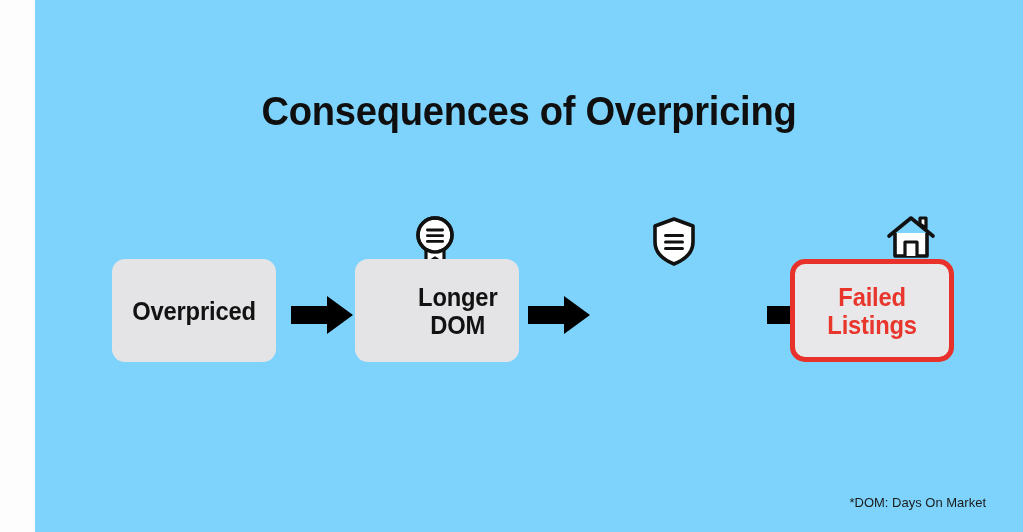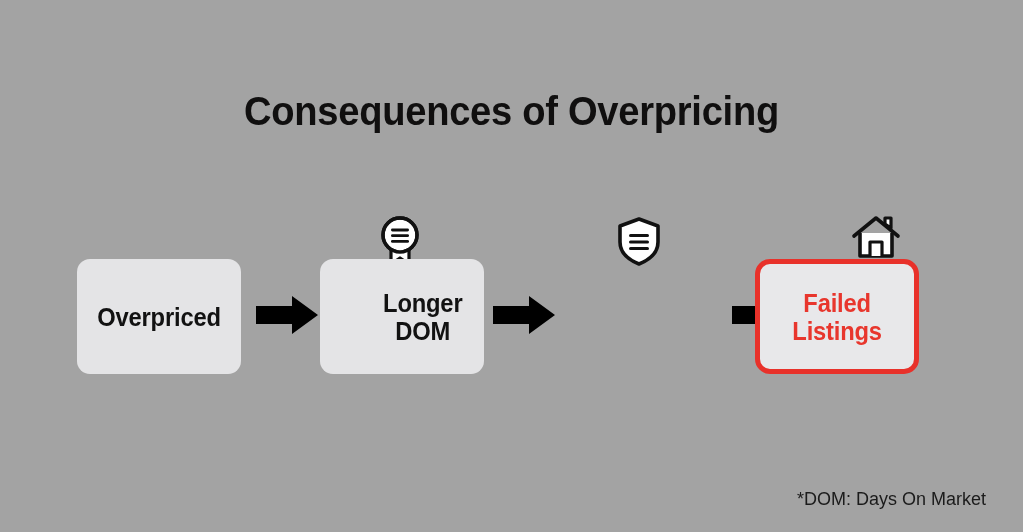--- a/index.html
+++ b/index.html
@@ -11,21 +11,22 @@
     height: 532px;
     background: #fdfdfd;
     font-family: "Liberation Sans", sans-serif;
     overflow: hidden;
     position: relative;
   }
 
   #slide {
     position: absolute;
     inset: 0;
-    background: #a3a3a3;
+    background: #7dd3fc;
+    margin-left: 35px;
   }
 
   
   #title {
     position: absolute;
     left: 0;
     right: 0;
     top: 88px;
     text-align: center;
     font-size: 41px;
@@ -44,21 +45,21 @@
     left: 0;
     top: 190px;
     width: 1023px;
     height: 190px;
   }
 
   .node {
     position: absolute;
     top: 69px;
     width: 164px;
-    height: 115px;
+    height: 103px;
     border-radius: 13px;
     background: #e4e4e6;
     display: flex;
     align-items: center;
     justify-content: center;
     box-sizing: border-box;
   }
   .node.highlight {
     background: #e8e8ea;
     border: 5px solid #e8312a;
@@ -104,21 +105,21 @@
   .node-icon svg { display: block; }
   .icon2 { left: 376px; top: 24px; }
   .icon3 { left: 615px; top: 26px; }
   .icon4 { left: 851px; top: 22px; }
 
   
   #footnote {
     position: absolute;
     right: 37px;
     bottom: 22px;
-    font-size: 18px;
+    font-size: 13px;
     color: #1b1b1b;
     font-family: "Liberation Sans", sans-serif;
     white-space: nowrap;
   }
 </style>
 </head>
 <body>
 
 <div id="slide">
 

